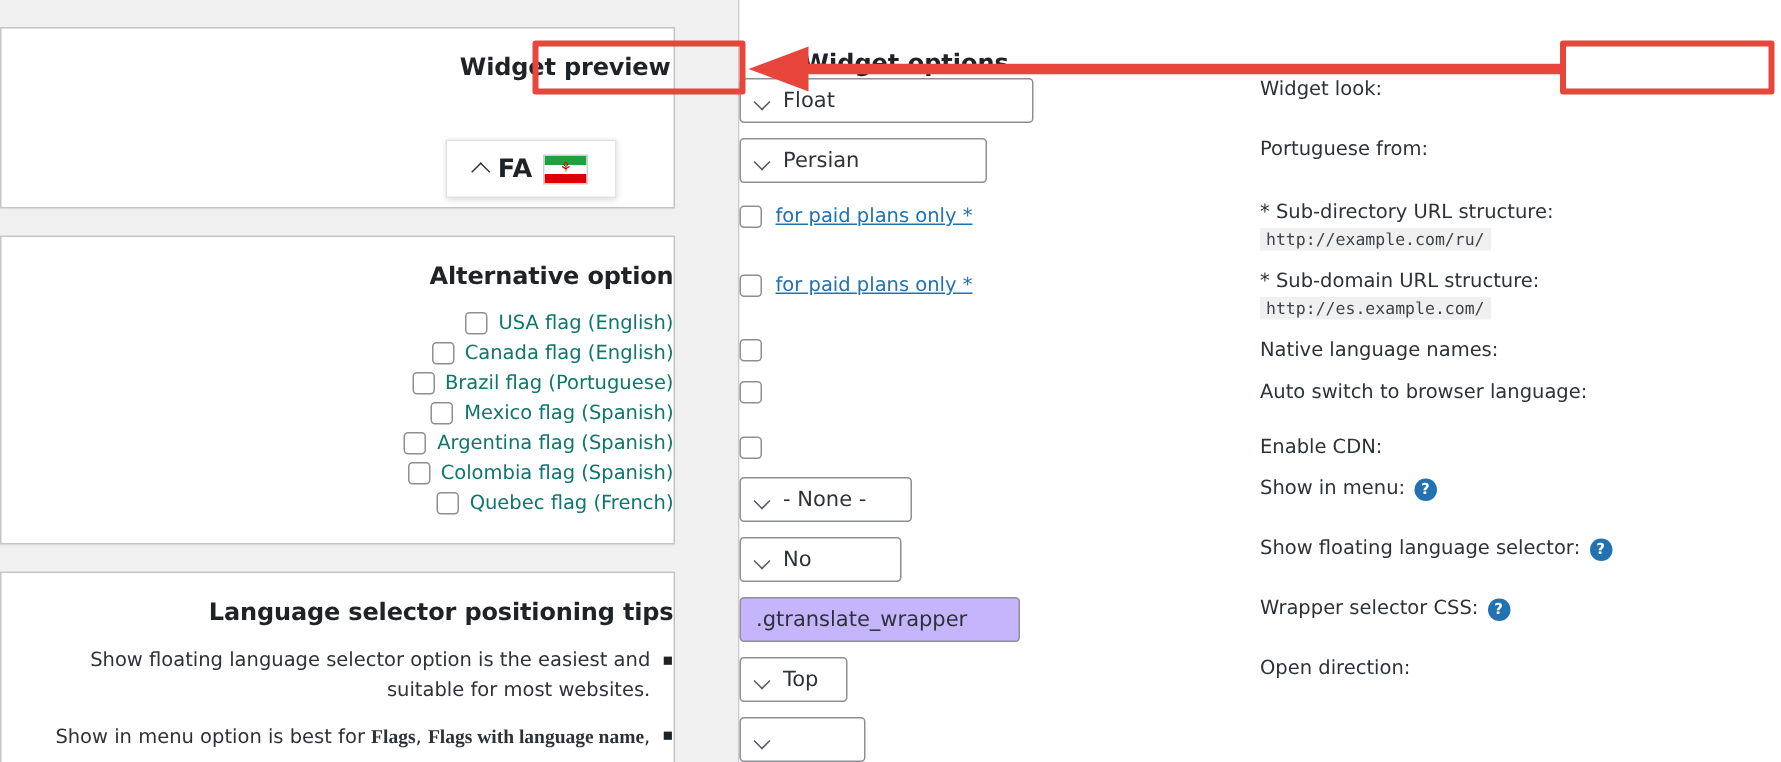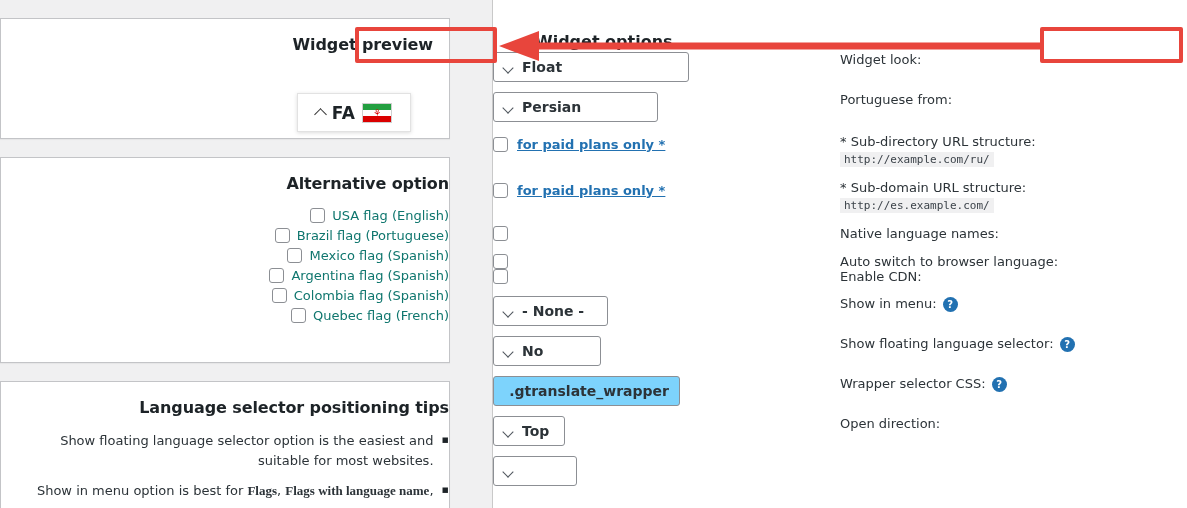--- a/index.html
+++ b/index.html
@@ -50,21 +50,21 @@
     font-weight: bold;
     color: #1d2327;
     text-align: right;
     padding: 0 0 0 8px;
     margin-bottom: 14px;
     letter-spacing: -0.1px;
   }
   .card-title-preview {
     position: absolute;
     top: 16px;
-    right: 16px;
+    right: 2px;
   }
 
   
   .widget-chip {
     position: absolute;
     top: 74px;
     right: 38px;
     width: 114px;
     height: 39px;
     background: #ffffff;
@@ -244,21 +244,20 @@
     cursor: pointer;
   }
 
   .fctl-col {
     flex: 1;
     display: flex;
     flex-direction: row;
     justify-content: flex-end;
     align-items: center;
     padding-left: 0;
-    font-weight: bold;
   }
 
   select.sel, .selbox {
     appearance: none;
     -webkit-appearance: none;
     border: 1px solid #8c8f94;
     border-radius: 3px;
     background: #fff;
     height: 30px;
     font-size: 14px;
@@ -279,28 +278,28 @@
     top: 11px;
     width: 8px; height: 8px;
     border-right: 1.7px solid #50575e;
     border-bottom: 1.7px solid #50575e;
     transform: rotate(45deg);
   }
 
   .txtbox {
     border: 1px solid #8c8f94;
     border-radius: 3px;
-    background: #7dd3fc;
+    background: #c4b5fd;
     height: 30px;
     font-size: 14px;
     color: #2c3338;
     padding: 0 10px;
     display: flex;
     align-items: center;
-    justify-content: flex-start;
+    justify-content: flex-end;
     direction: rtl;
     cursor: text;
   }
 
   .paid-link {
     font-size: 13px;
     color: #2271b1;
     text-decoration: underline;
     direction: ltr;
     margin-left: 9px;
@@ -346,20 +345,24 @@
 
     <div class="card card-altflags">
       <div class="card-title">Alternative option</div>
       <div class="flag-list">
 
         <div class="flag-row">
           <span class="flabel">USA flag (English)</span>
           <span class="cb"></span>
         </div>
         <div class="flag-row">
+          <span class="flabel">Canada flag (English)</span>
+          <span class="cb"></span>
+        </div>
+        <div class="flag-row">
           <span class="flabel">Brazil flag (Portuguese)</span>
           <span class="cb"></span>
         </div>
         <div class="flag-row">
           <span class="flabel">Mexico flag (Spanish)</span>
           <span class="cb"></span>
         </div>
         <div class="flag-row">
           <span class="flabel">Argentina flag (Spanish)</span>
           <span class="cb"></span>
@@ -452,21 +455,21 @@
 
       <div class="frow" style="margin-bottom:13px;">
         <div class="flabel-col">
           <span class="ltxt">:Native language names</span>
         </div>
         <div class="fctl-col">
           <span class="cb"></span>
         </div>
       </div>
 
-      <div class="frow" style="margin-bottom:0;">
+      <div class="frow" style="margin-bottom:22px;">
         <div class="flabel-col">
           <span class="ltxt">:Auto switch to browser language</span>
         </div>
         <div class="fctl-col">
           <span class="cb"></span>
         </div>
       </div>
 
       <div class="frow" style="margin-bottom:12px;">
         <div class="flabel-col">

